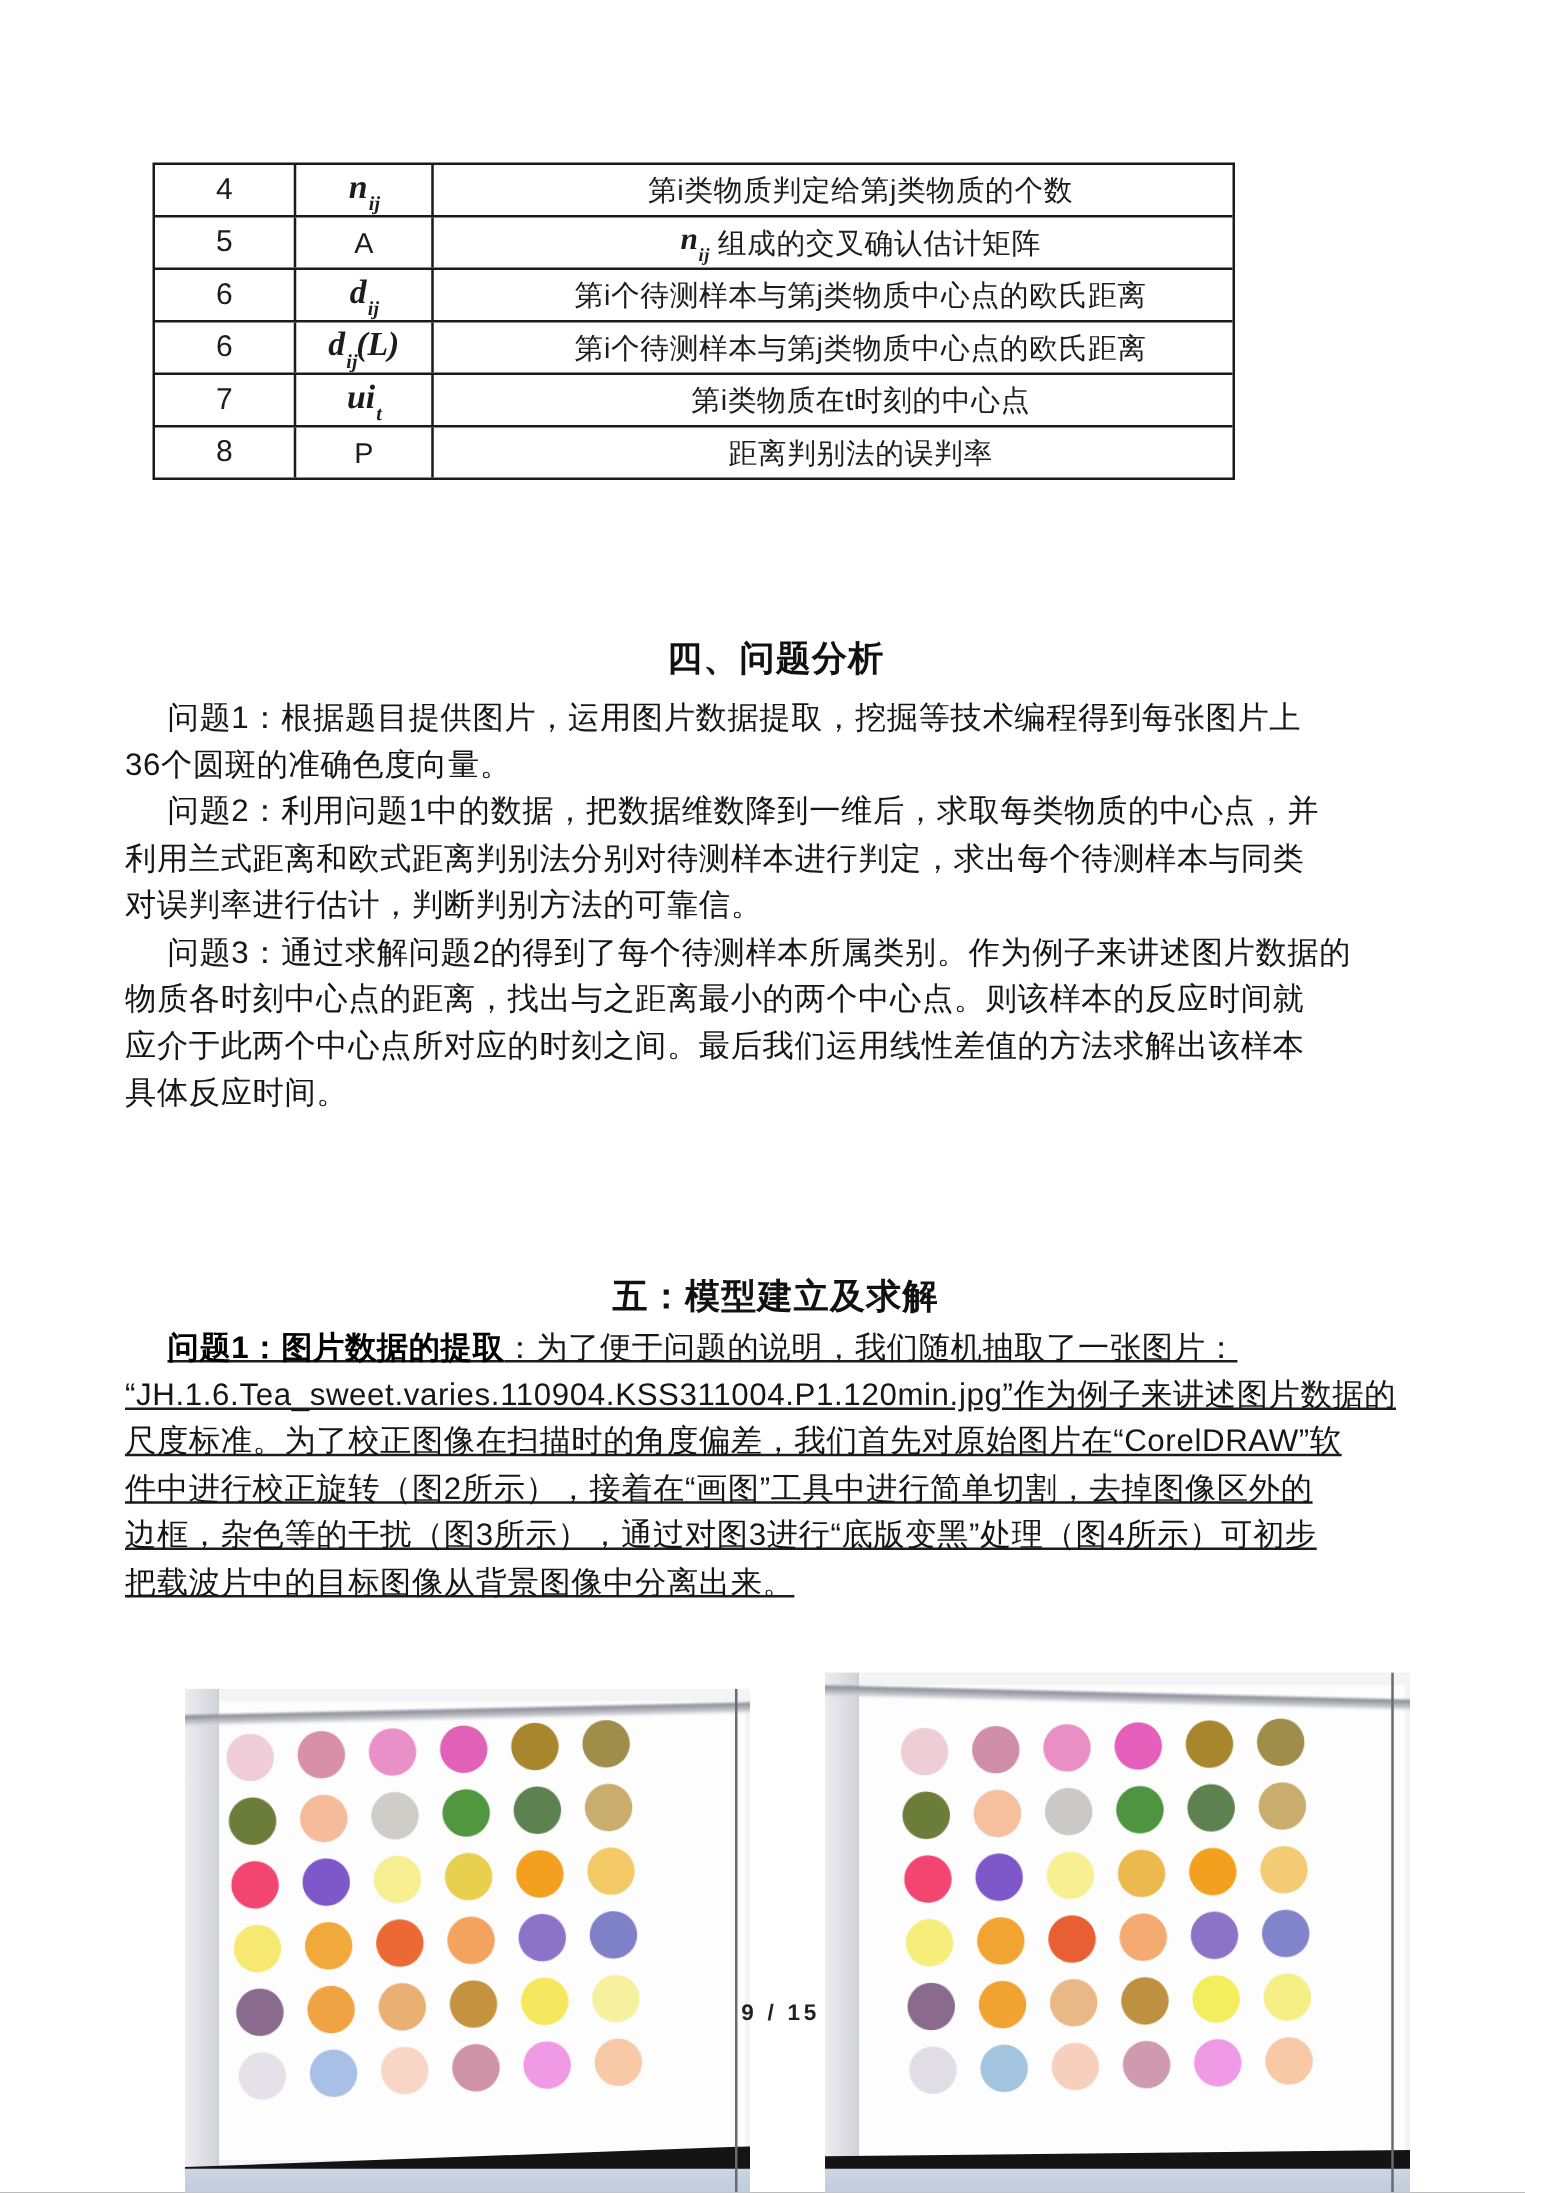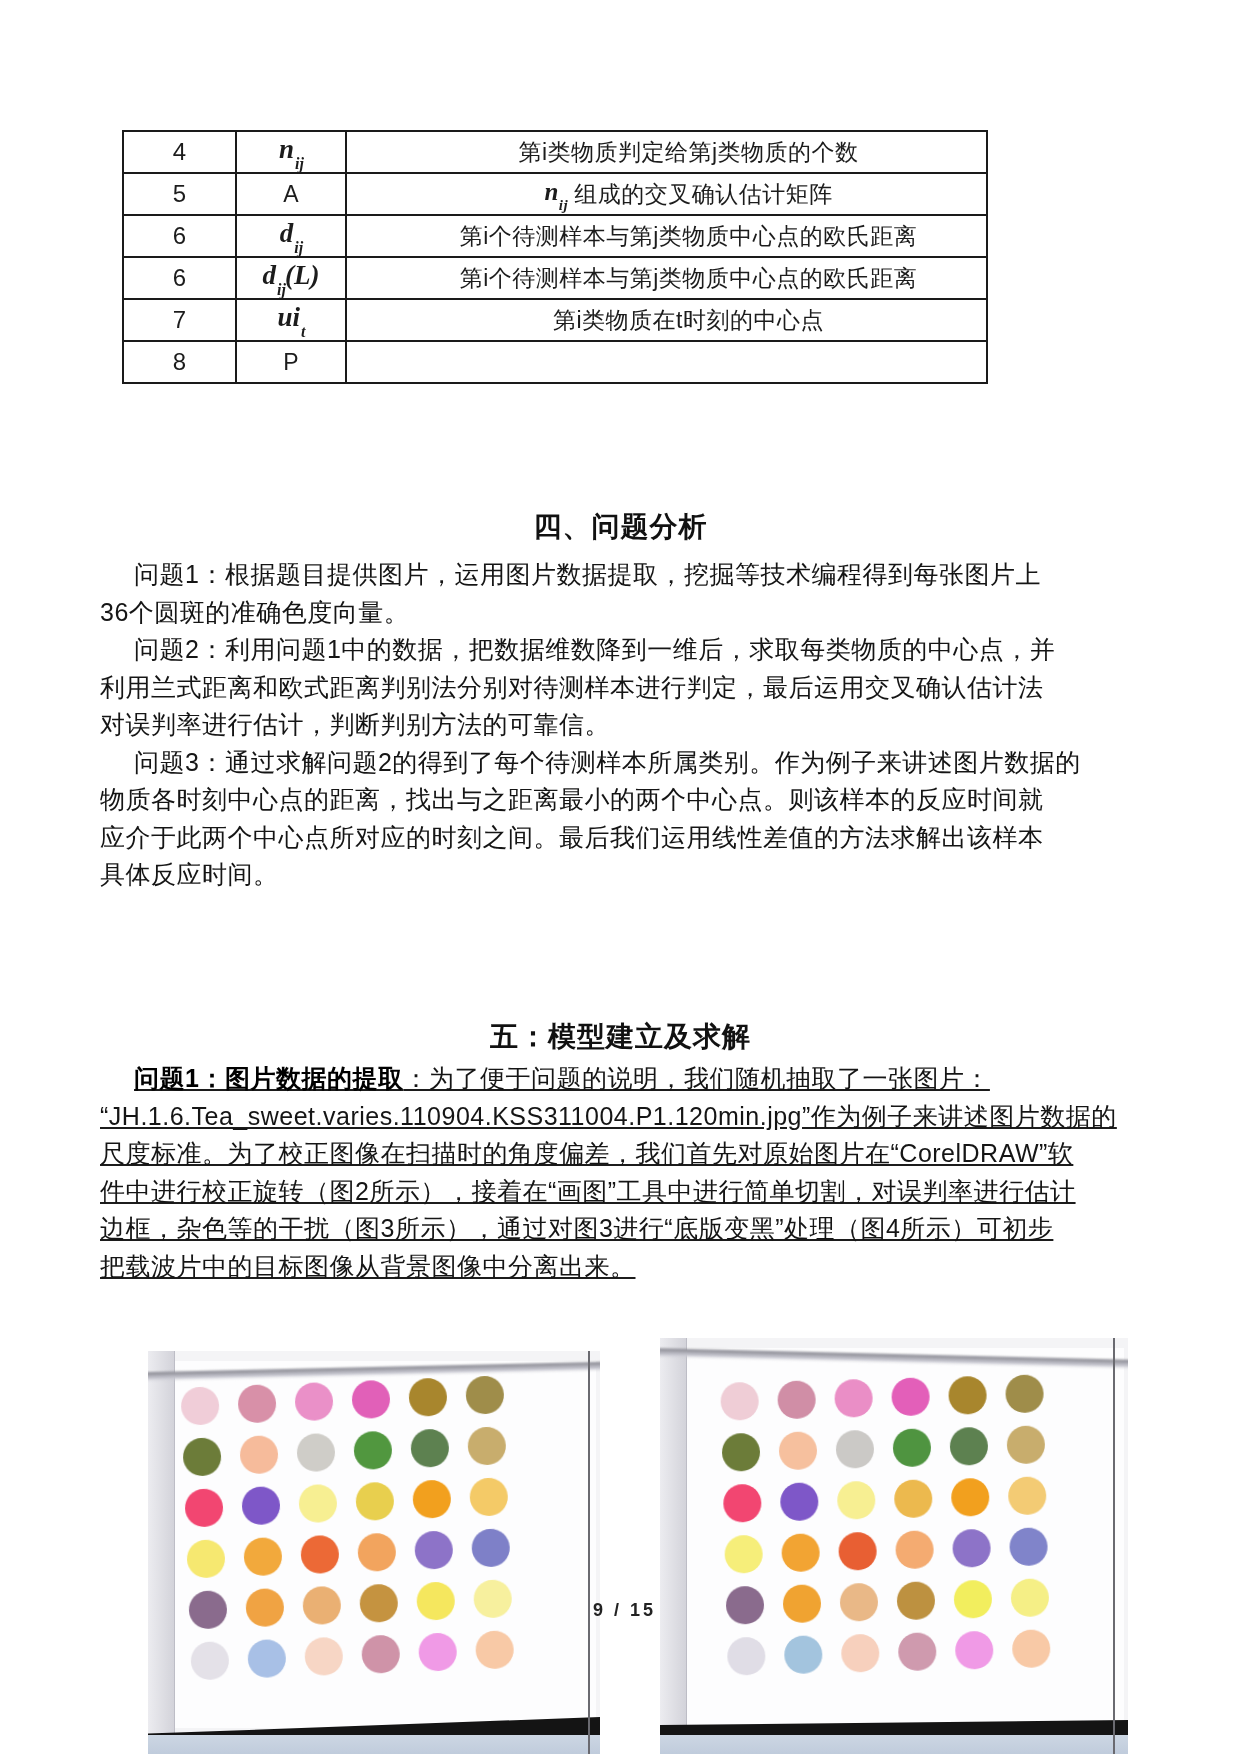--- a/index.html
+++ b/index.html
@@ -109,44 +109,47 @@
         </div>
       <div class="tcell c-desc">
           <span>第i类物质在t时刻的中心点</span>
         </div>
     </div>
     <div class="trow sym-plain">
       <div class="tcell c-no">8</div>
       <div class="tcell c-sym">
           <span class="math"><span>P</span></span>
         </div>
+      <div class="tcell c-desc">
+          <span>距离判别法的误判率</span>
+        </div>
     </div>
   </div>
 
   <div class="h-center" style="top:508px;">四、问题分析</div>
 
   <div class="bodyblock" style="top:556px;">
     <div class="bl ind">问题1：根据题目提供图片，运用图片数据提取，挖掘等技术编程得到每张图片上</div>
     <div class="bl">36个圆斑的准确色度向量。</div>
     <div class="bl ind">问题2：利用问题1中的数据，把数据维数降到一维后，求取每类物质的中心点，并</div>
-    <div class="bl">利用兰式距离和欧式距离判别法分别对待测样本进行判定，最后运用交叉确认估计法</div>
+    <div class="bl">利用兰式距离和欧式距离判别法分别对待测样本进行判定，求出每个待测样本与同类</div>
     <div class="bl">对误判率进行估计，判断判别方法的可靠信。</div>
     <div class="bl ind">问题3：通过求解问题2的得到了每个待测样本所属类别。作为例子来讲述图片数据的</div>
     <div class="bl">物质各时刻中心点的距离，找出与之距离最小的两个中心点。则该样本的反应时间就</div>
     <div class="bl">应介于此两个中心点所对应的时刻之间。最后我们运用线性差值的方法求解出该样本</div>
     <div class="bl">具体反应时间。</div>
   </div>
 
   <div class="h-center" style="top:1018px;">五：模型建立及求解</div>
 
   <div class="bodyblock" style="top:1060px;text-decoration:underline;">
     <div class="bl ind"><span class="blead">问题1：图片数据的提取</span><span>：为了便于问题的说明，我们随机抽取了一张图片：</span></div>
     <div class="bl">“JH.1.6.Tea_sweet.varies.110904.KSS311004.P1.120min.jpg”作为例子来讲述图片数据的</div>
     <div class="bl">尺度标准。为了校正图像在扫描时的角度偏差，我们首先对原始图片在“CorelDRAW”软</div>
-    <div class="bl">件中进行校正旋转（图2所示），接着在“画图”工具中进行简单切割，对误判率进行估计</div>
+    <div class="bl">件中进行校正旋转（图2所示），接着在“画图”工具中进行简单切割，去掉图像区外的</div>
     <div class="bl">边框，杂色等的干扰（图3所示），通过对图3进行“底版变黑”处理（图4所示）可初步</div>
     <div class="bl">把载波片中的目标图像从背景图像中分离出来。</div>
   </div>
 
   <div class="photo p-left">
     <div class="paper"></div>
     <div class="edgeL"></div>
     <div class="topband"></div>
     <div class="dots">
         <div class="dot" style="background: rgb(240, 205, 216);"></div>

